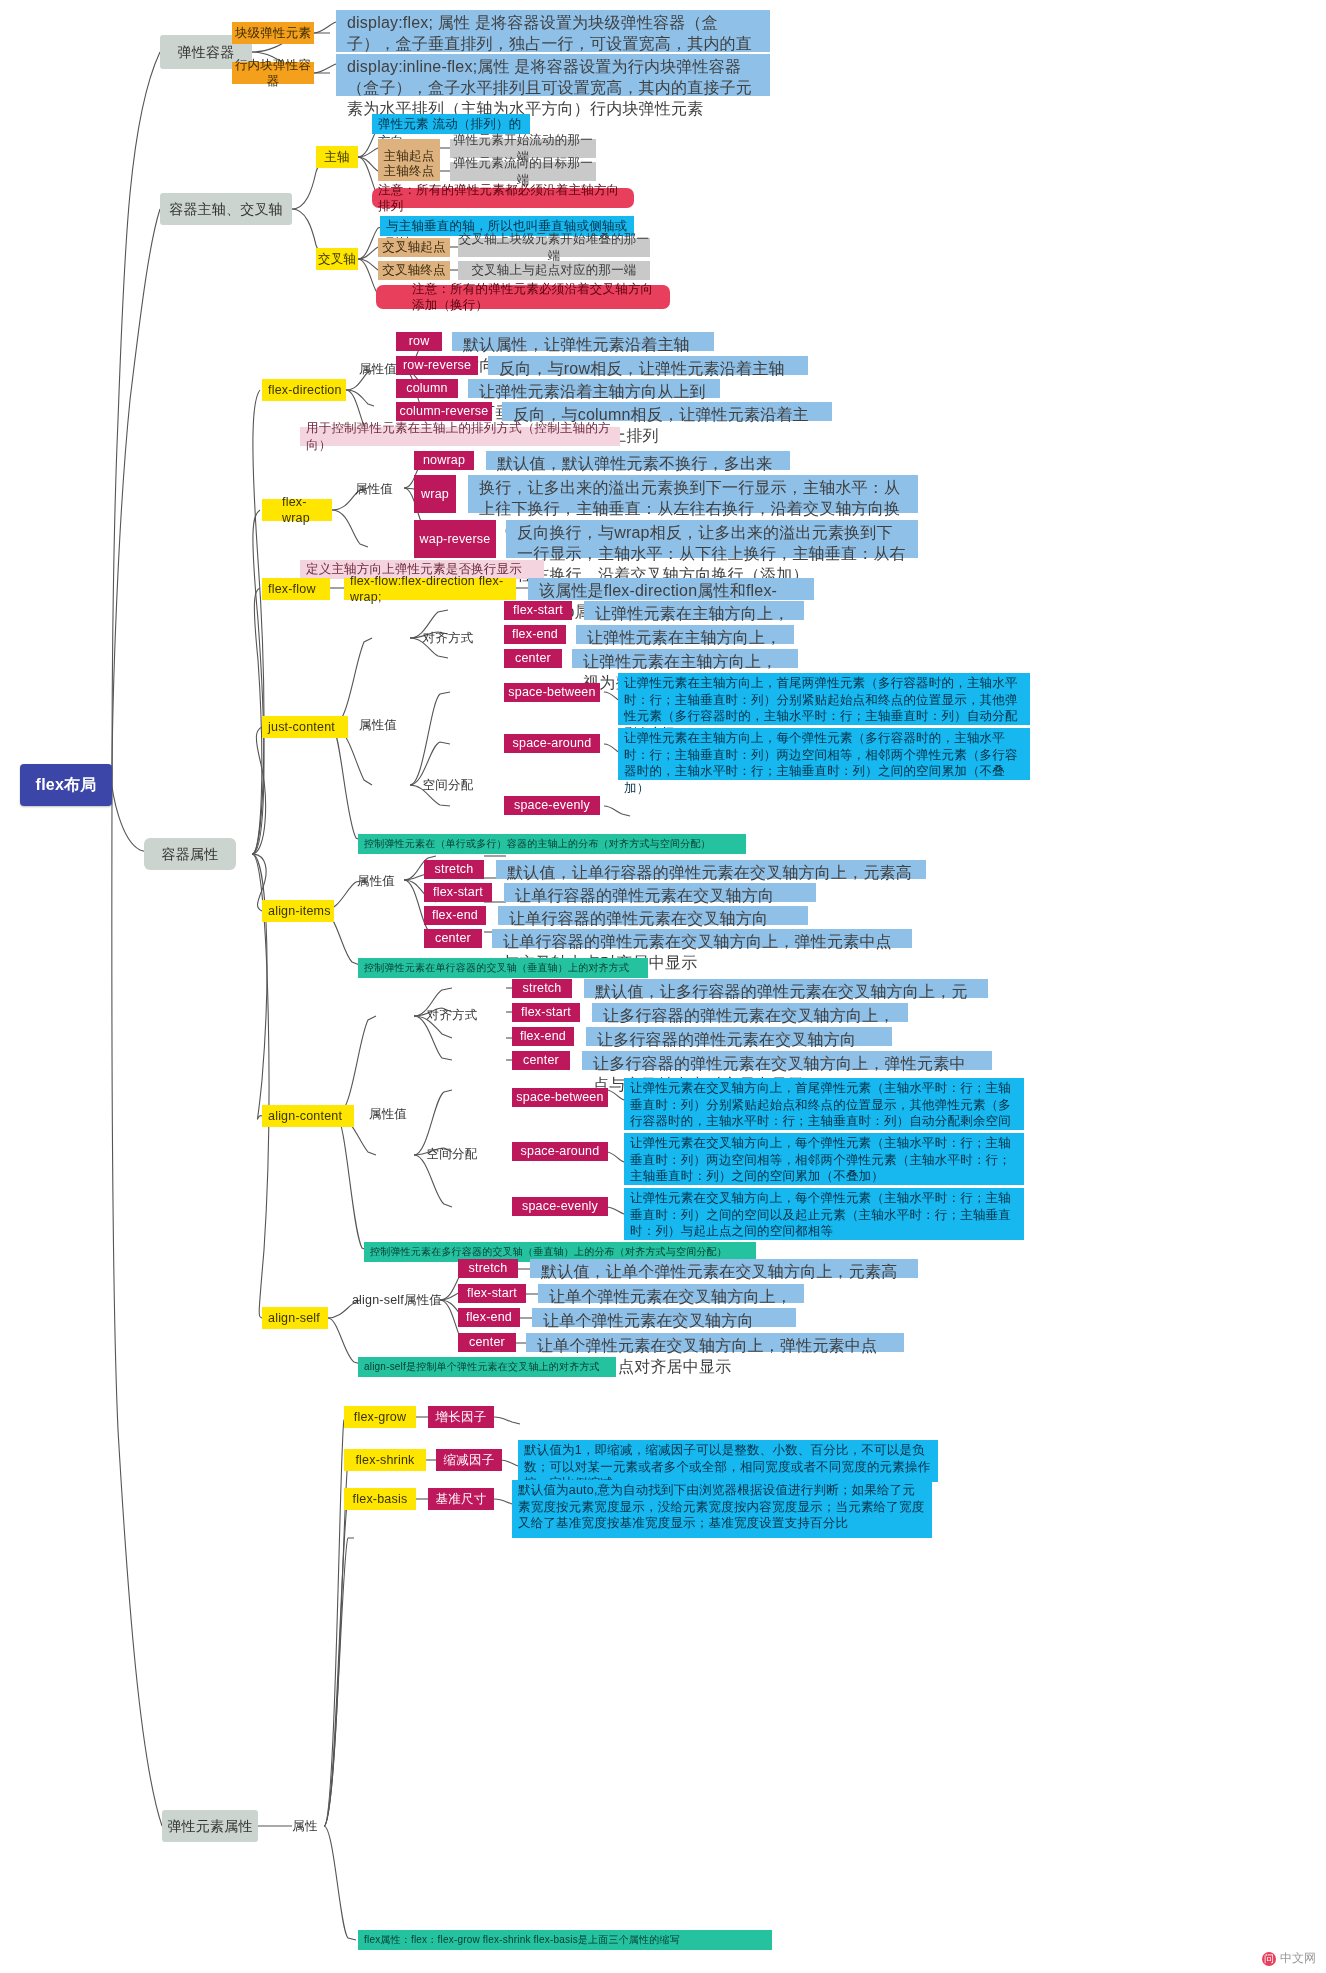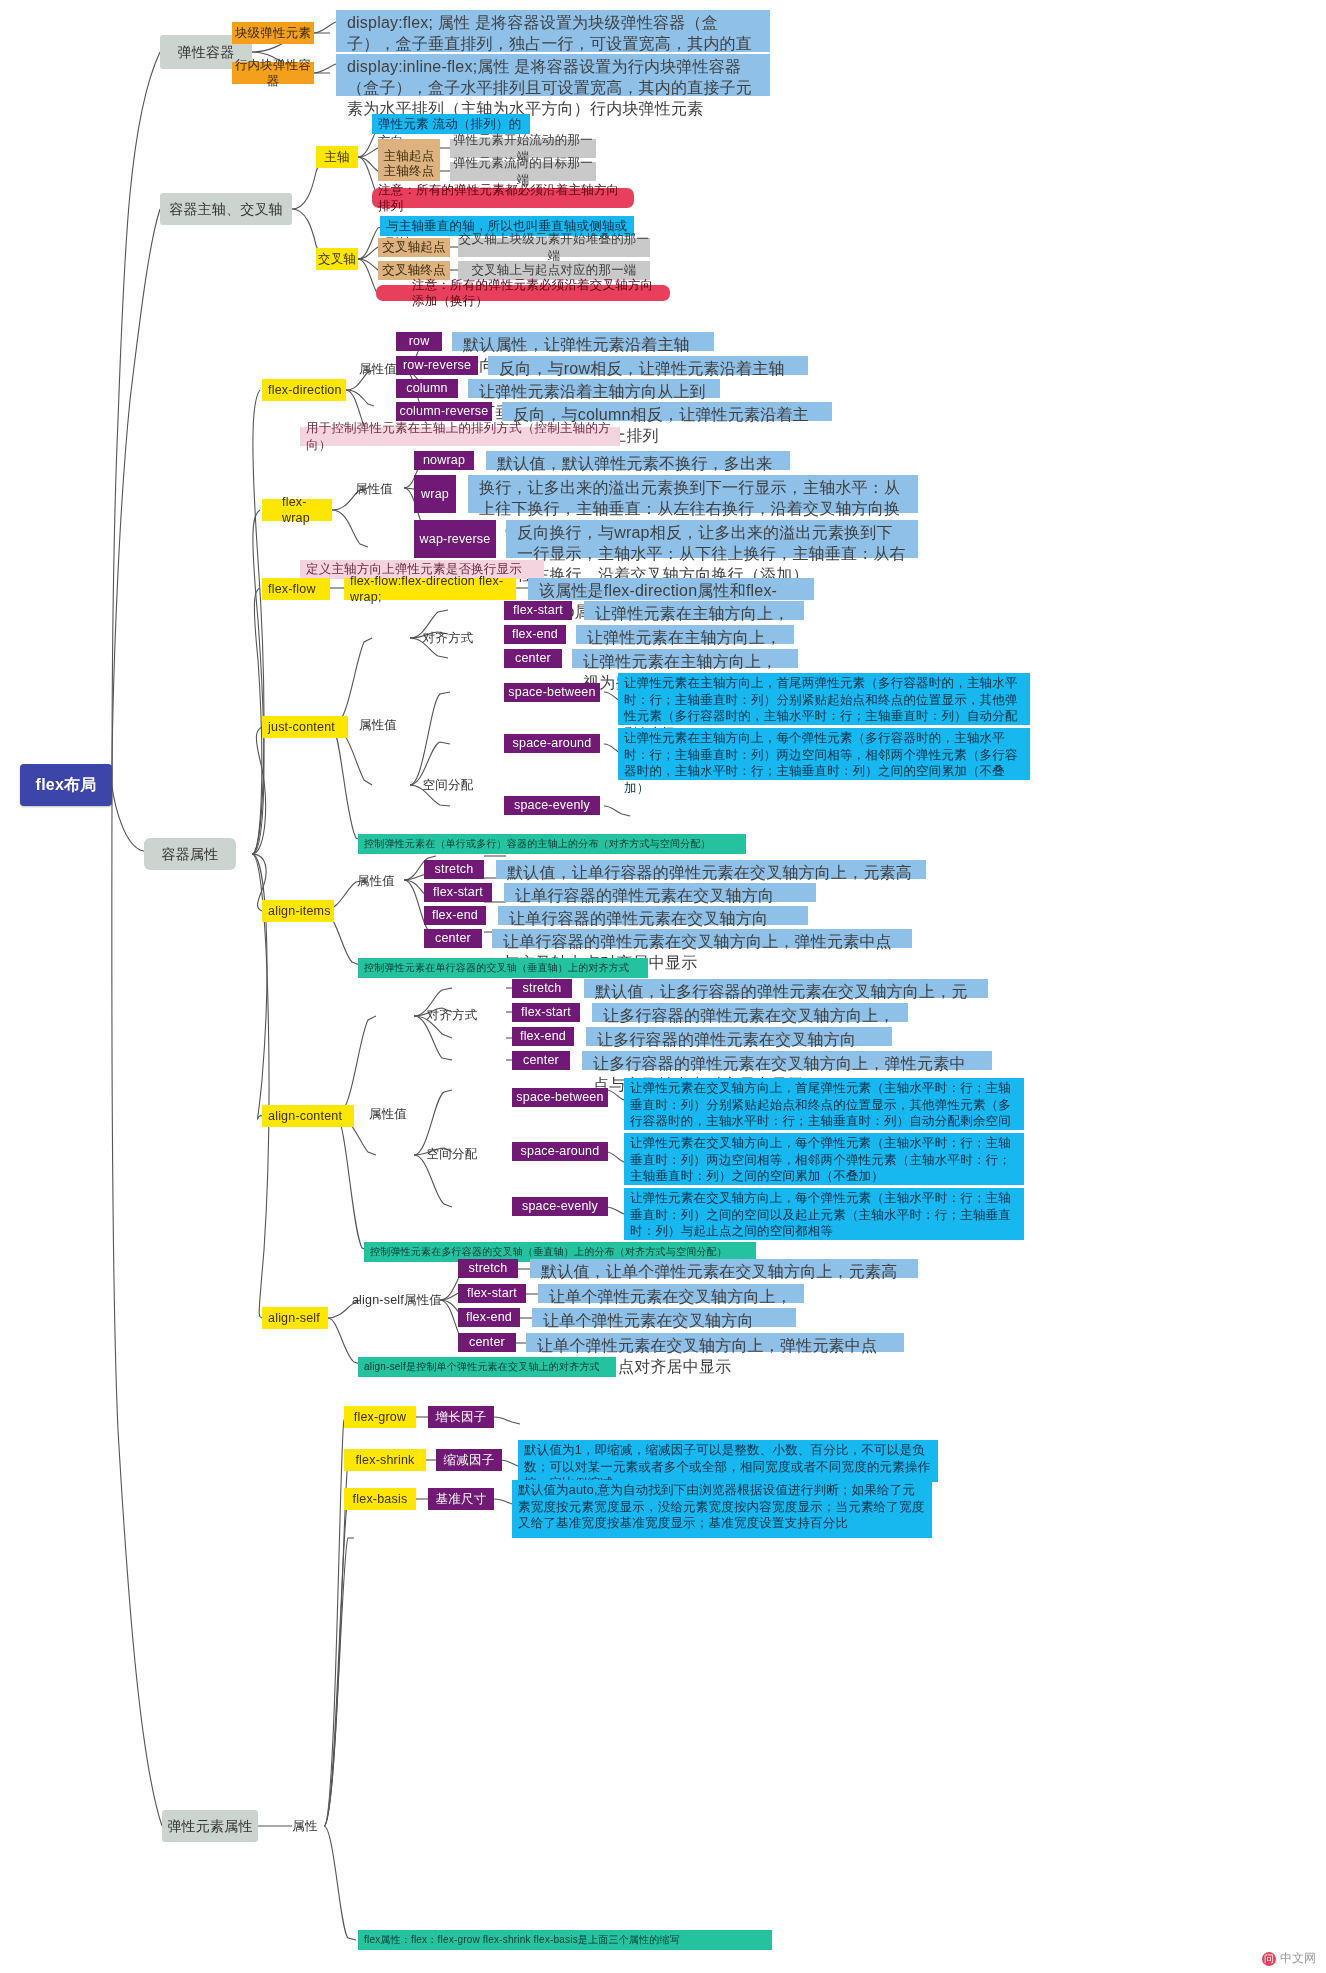--- a/index.html
+++ b/index.html
@@ -49,21 +49,21 @@
     font-size: 14px;
     border-radius: 3px;
     justify-content: center;
     text-align: center;
   }
   .orange { background: #f5a01c; color: #3a2a00; font-size: 12.5px; justify-content: center; text-align:center; }
   .yellow { background: #ffe600; color: #3a3400; font-size: 12.5px; justify-content: center; text-align:center; }
   .yellow-l { background: #ffe600; color: #3a3400; font-size: 12.5px; justify-content: flex-start; text-align:left; padding-left:6px; }
   .tan    { background: #ddb27e; color: #3a2a10; font-size: 12.5px; justify-content: center; text-align:center; }
   .grey   { background: #c9c9c9; color: #3a3a3a; font-size: 12.5px; justify-content: center; text-align:center; }
-  .pink   { background: #701a75; color: #ffffff; font-size: 12.5px; justify-content: flex-end; text-align:center; }
+  .pink   { background: #be185d; color: #ffffff; font-size: 12.5px; justify-content: flex-end; text-align:center; }
   .blue-l { background: #8fc0e8; color: #404040; font-size: 16px; padding: 2px 11px; justify-content: flex-start; text-align:left; align-items:flex-start; }
   .cyan   { background: #17b7ef; color: #063045; font-size: 12.5px; padding: 2px 6px; justify-content: flex-start; text-align:left; align-items:flex-start;}
   .red    { background: #e8405c; color: #5a0010; font-size: 12.5px; padding: 2px 6px; justify-content: flex-start; text-align:left;border-radius:7px; }
   .teal   { background: #25c2a0; color: #063a30; font-size: 10px; padding: 2px 6px; justify-content: flex-start; text-align:left; }
   .plain  { background: transparent; color: #333333; font-size: 12.5px; justify-content: center; text-align:center; }
   .pinkpale { background: #f4d5df; color: #6d2a3e; font-size: 12.5px; padding: 2px 6px; justify-content:flex-start; text-align:left;}
 
   .watermark {
     position: absolute;
     right: 10px; bottom: 6px;
@@ -267,21 +267,21 @@
   </div>
   <div class="node grey" style="left:458px; top:238px; width:192px; height:19px;">
     <span>交叉轴上块级元素开始堆叠的那一端</span>
   </div>
   <div class="node tan" style="left:378px; top:261px; width:72px; height:19px;">
     <span>交叉轴终点</span>
   </div>
   <div class="node grey" style="left:458px; top:261px; width:192px; height:19px;">
     <span>交叉轴上与起点对应的那一端</span>
   </div>
-  <div class="node red" style="left:376px; top:285px; width:294px; height:16px;padding-left:36px;">
+  <div class="node red" style="left:376px; top:285px; width:294px; height:24px;padding-left:36px;">
     <span>注意：所有的弹性元素必须沿着交叉轴方向添加（换行）</span>
   </div>
 
   <div class="node lvl1" style="left:144px; top:838px; width:92px; height:32px;border-radius:6px;">
     <span>容器属性</span>
   </div>
 
   <div class="node yellow-l" style="left:262px; top:379px; width:84px; height:22px;">
     <span>flex-direction</span>
   </div>

